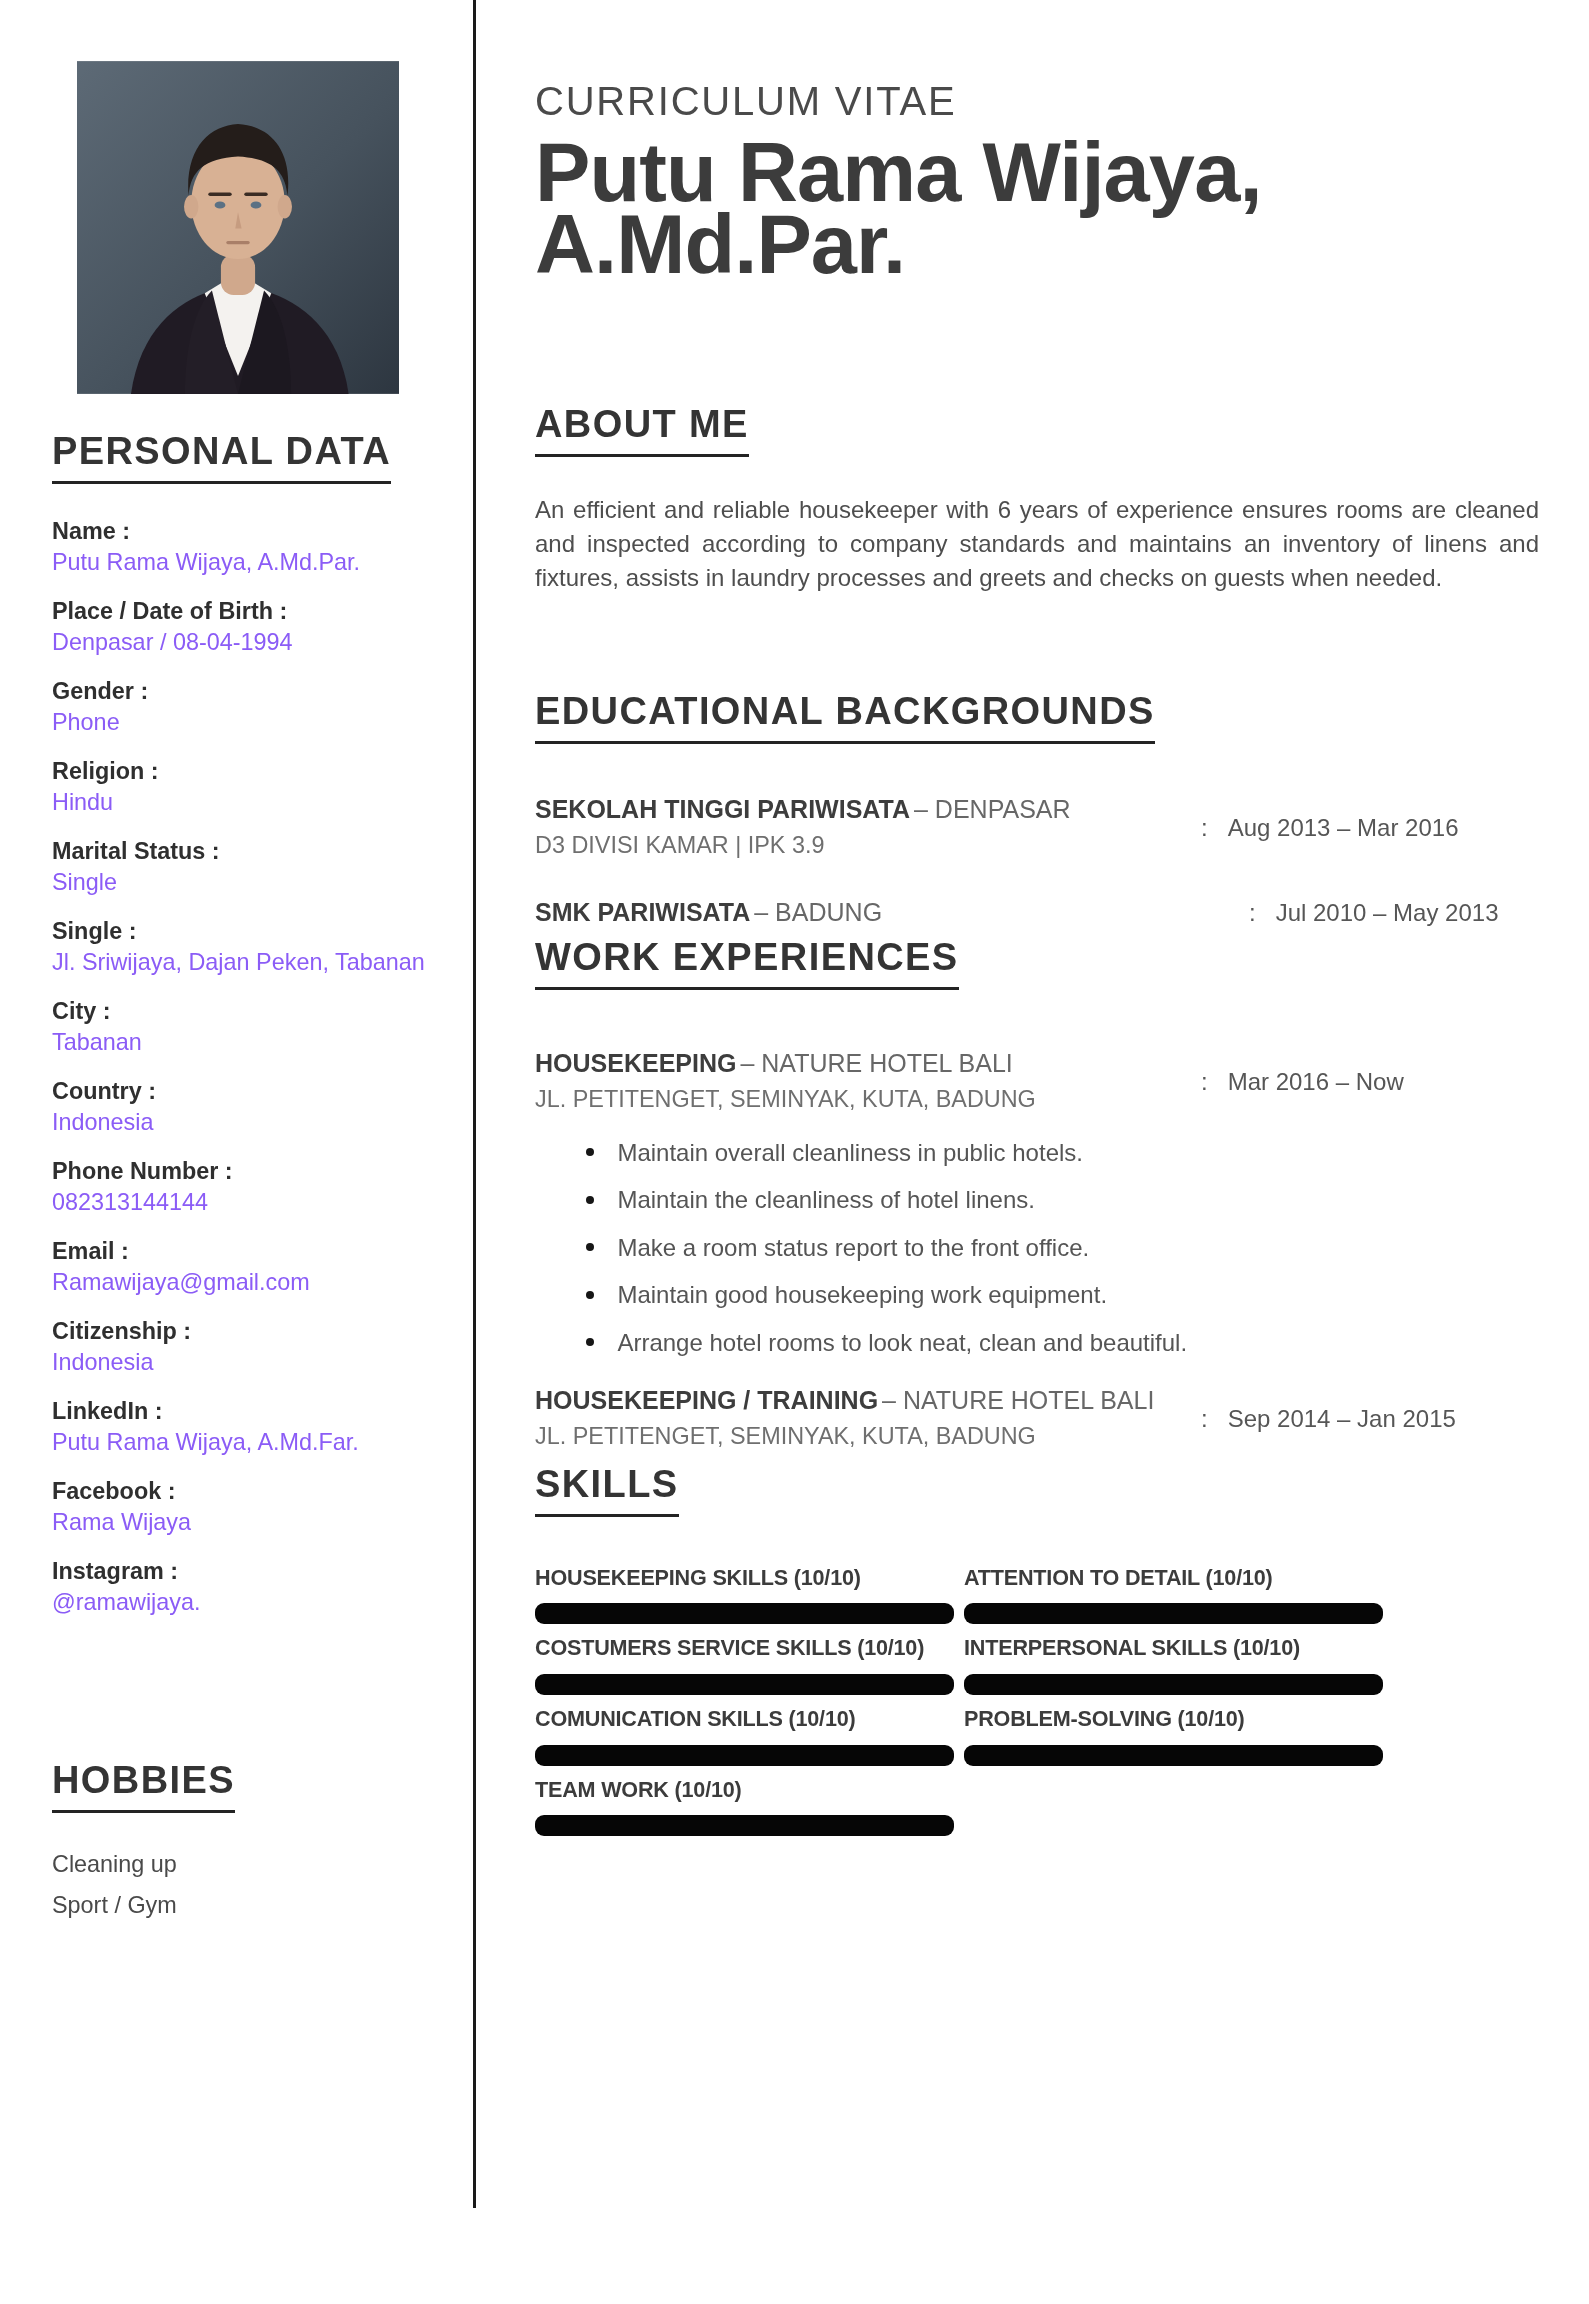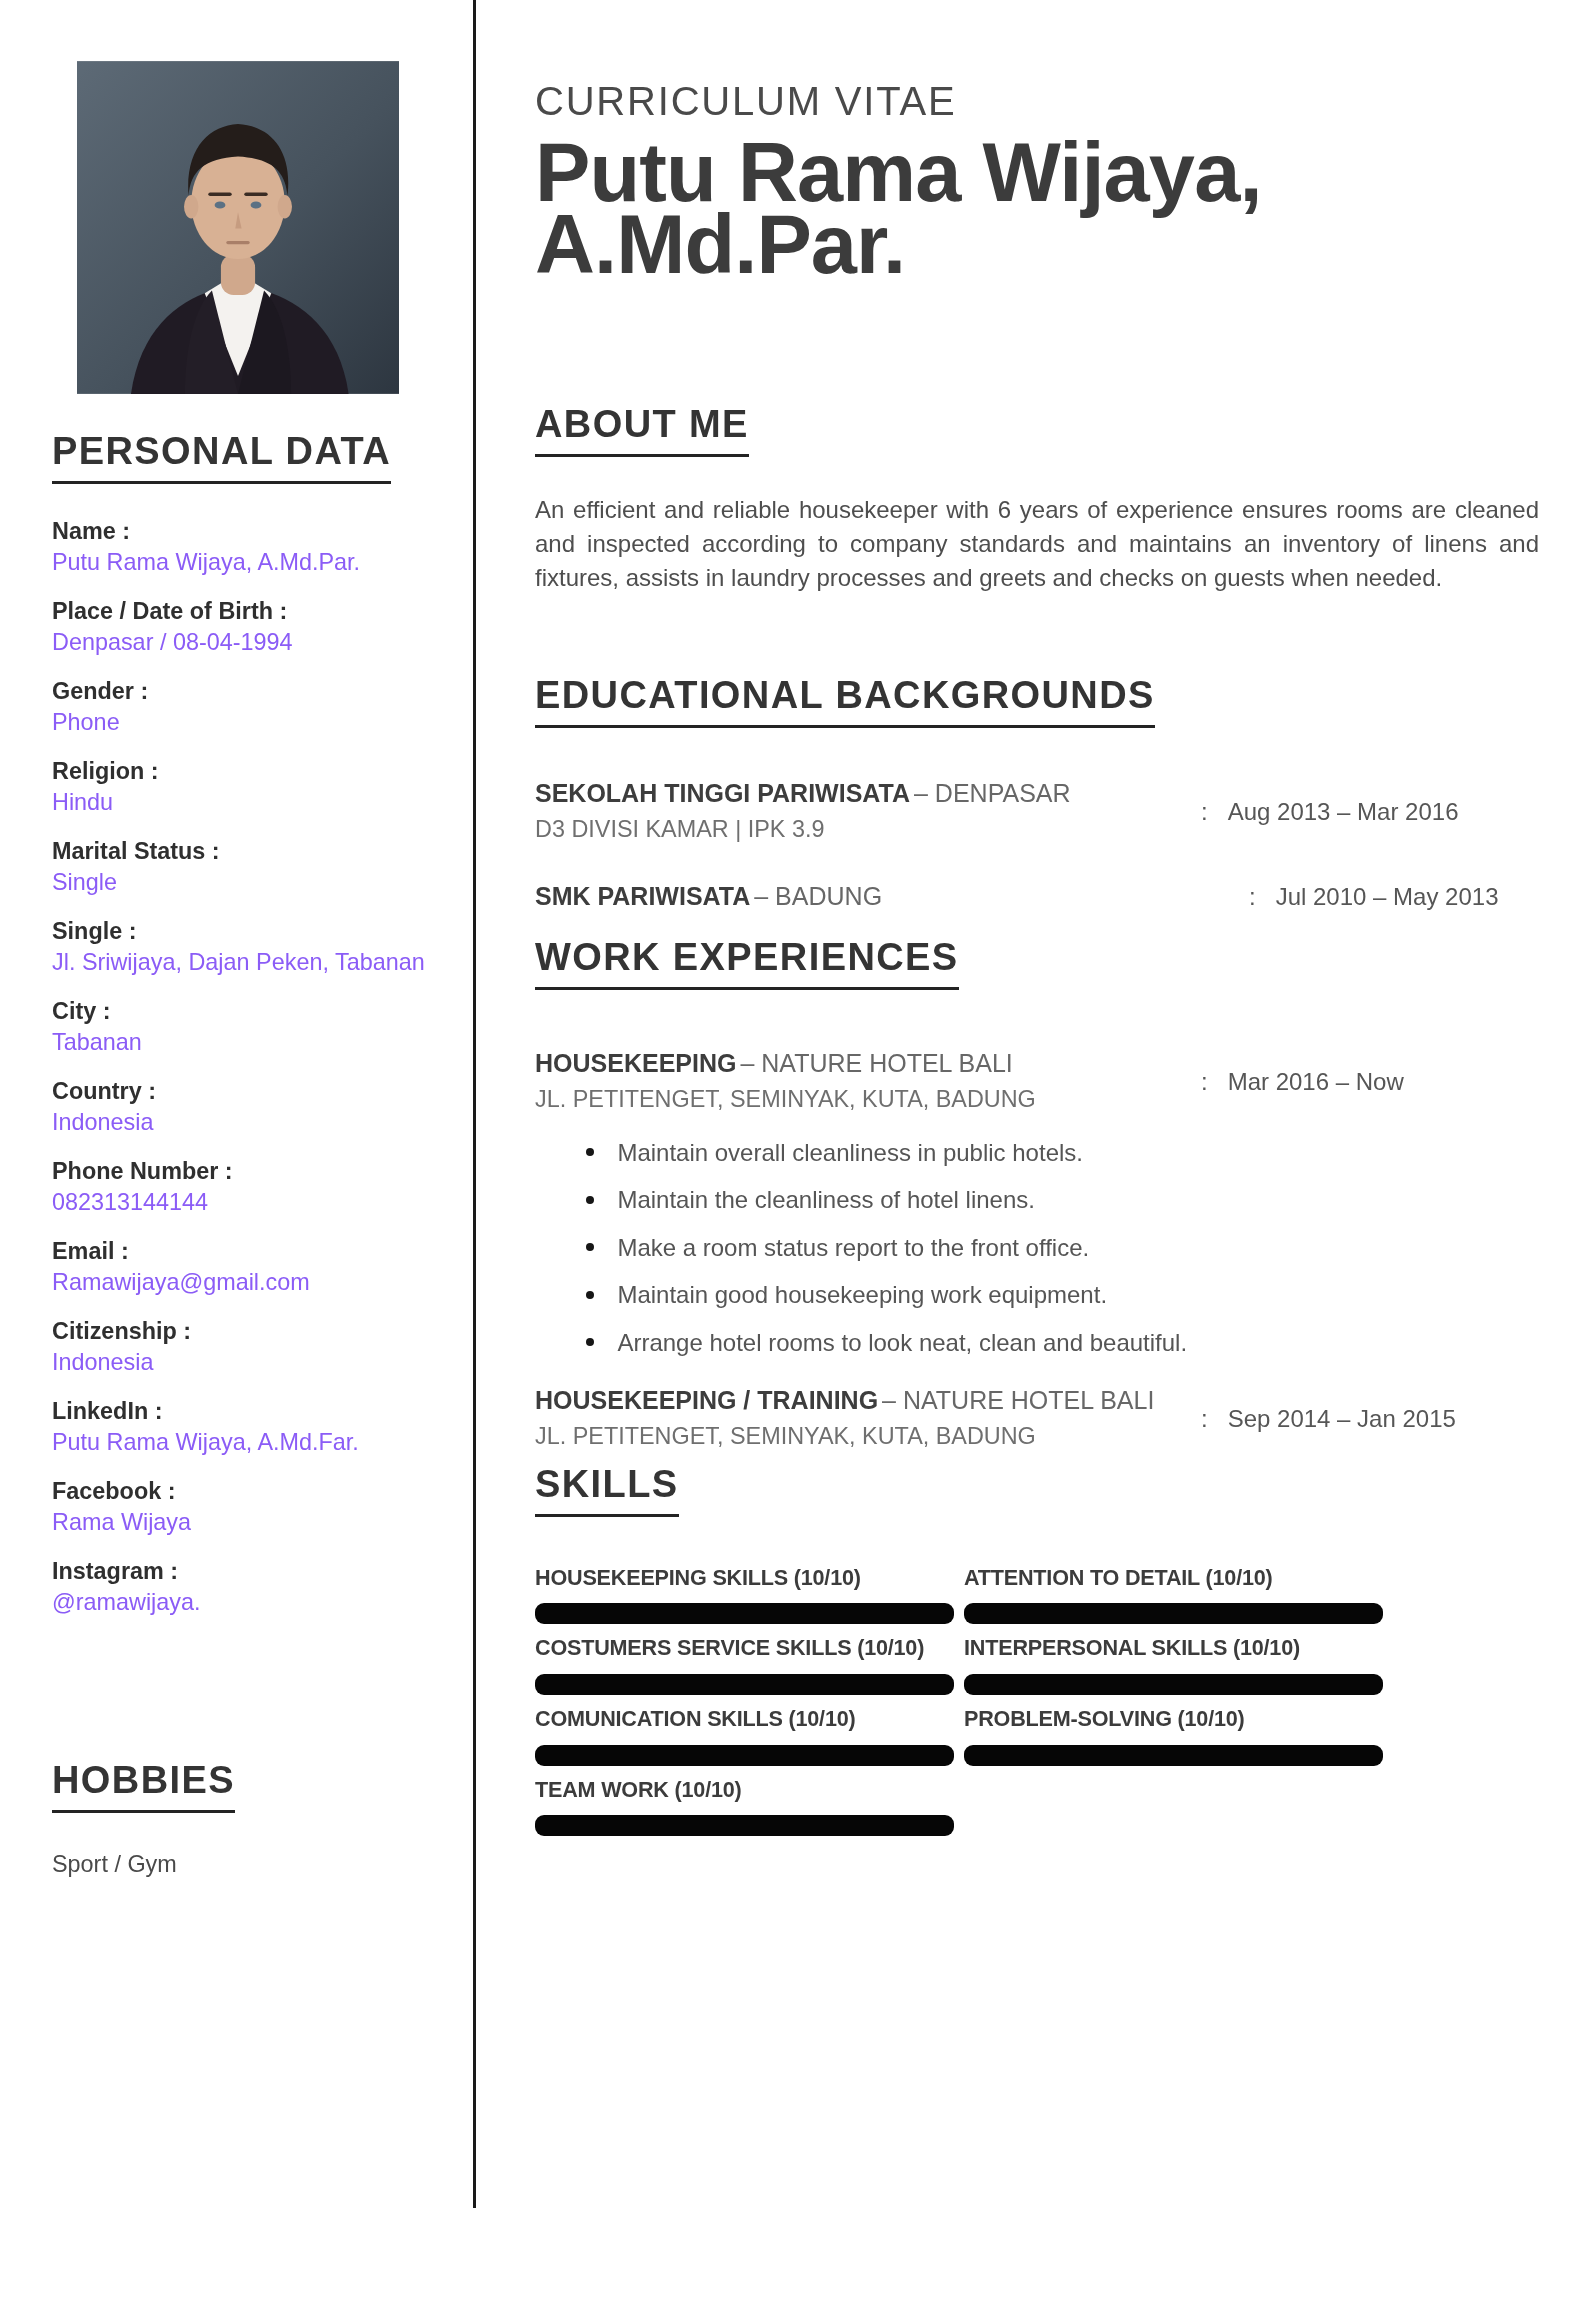--- a/index.html
+++ b/index.html
@@ -29,21 +29,21 @@
   .field .val { font-size:23.4px; color:#8b5cf6; line-height:31.5px; }
   .hobby-list { margin-top:31px; }
   .hobby { font-size:23.4px; color:#4a4a4a; line-height:41px; }
   
   .main-col { position:absolute; left:535px; width:1004px; }
   .header { top:0; }
   .eyebrow { margin-top:79px; font-size:40px; letter-spacing:1.8px; color:#4a4a4a; }
   .big-name { margin-top:12.6px; font-size:83px; font-weight:700; line-height:72px;
               letter-spacing:-0.9px; color:#3c3c3c; }
   .about     { top:405px; }
-  .education { top:676px; }
+  .education { top:692px; }
   .work      { top:938px; }
   .skills    { top:1465px; }
   .about-text { margin-top:36px; font-size:24px; line-height:34px;
                 color:var(--body,#4e4e4e); text-align:justify; }
   .dated-row { display:flex; align-items:center; }
   .row-main { width:666px; flex:none; }
   .row-date { flex:1; display:flex; gap:20px; font-size:24px; color:#565656;
               line-height:31px; padding-top:0.9px; }
   .colon { color:#565656; }
   .edu-item-0 { margin-top:50px; }
@@ -163,20 +163,21 @@
     </div>
     <div class="field">
       <div class="lbl">Instagram :</div>
       <div class="val">@ramawijaya.</div>
     </div>
   </div>
 
   <div class="side-block hobbies">
     <h2 class="side-title">HOBBIES</h2>
     <div class="hobby-list">
+      <div class="hobby">Cleaning up</div>
       <div class="hobby">Sport / Gym</div>
     </div>
   </div>
 
   <div class="main-col header">
     <div class="eyebrow">CURRICULUM VITAE</div>
     <h1 class="big-name"><span>Putu Rama Wijaya,</span><br><span>A.Md.Par.</span></h1>
   </div>
 
   <div class="main-col about">

